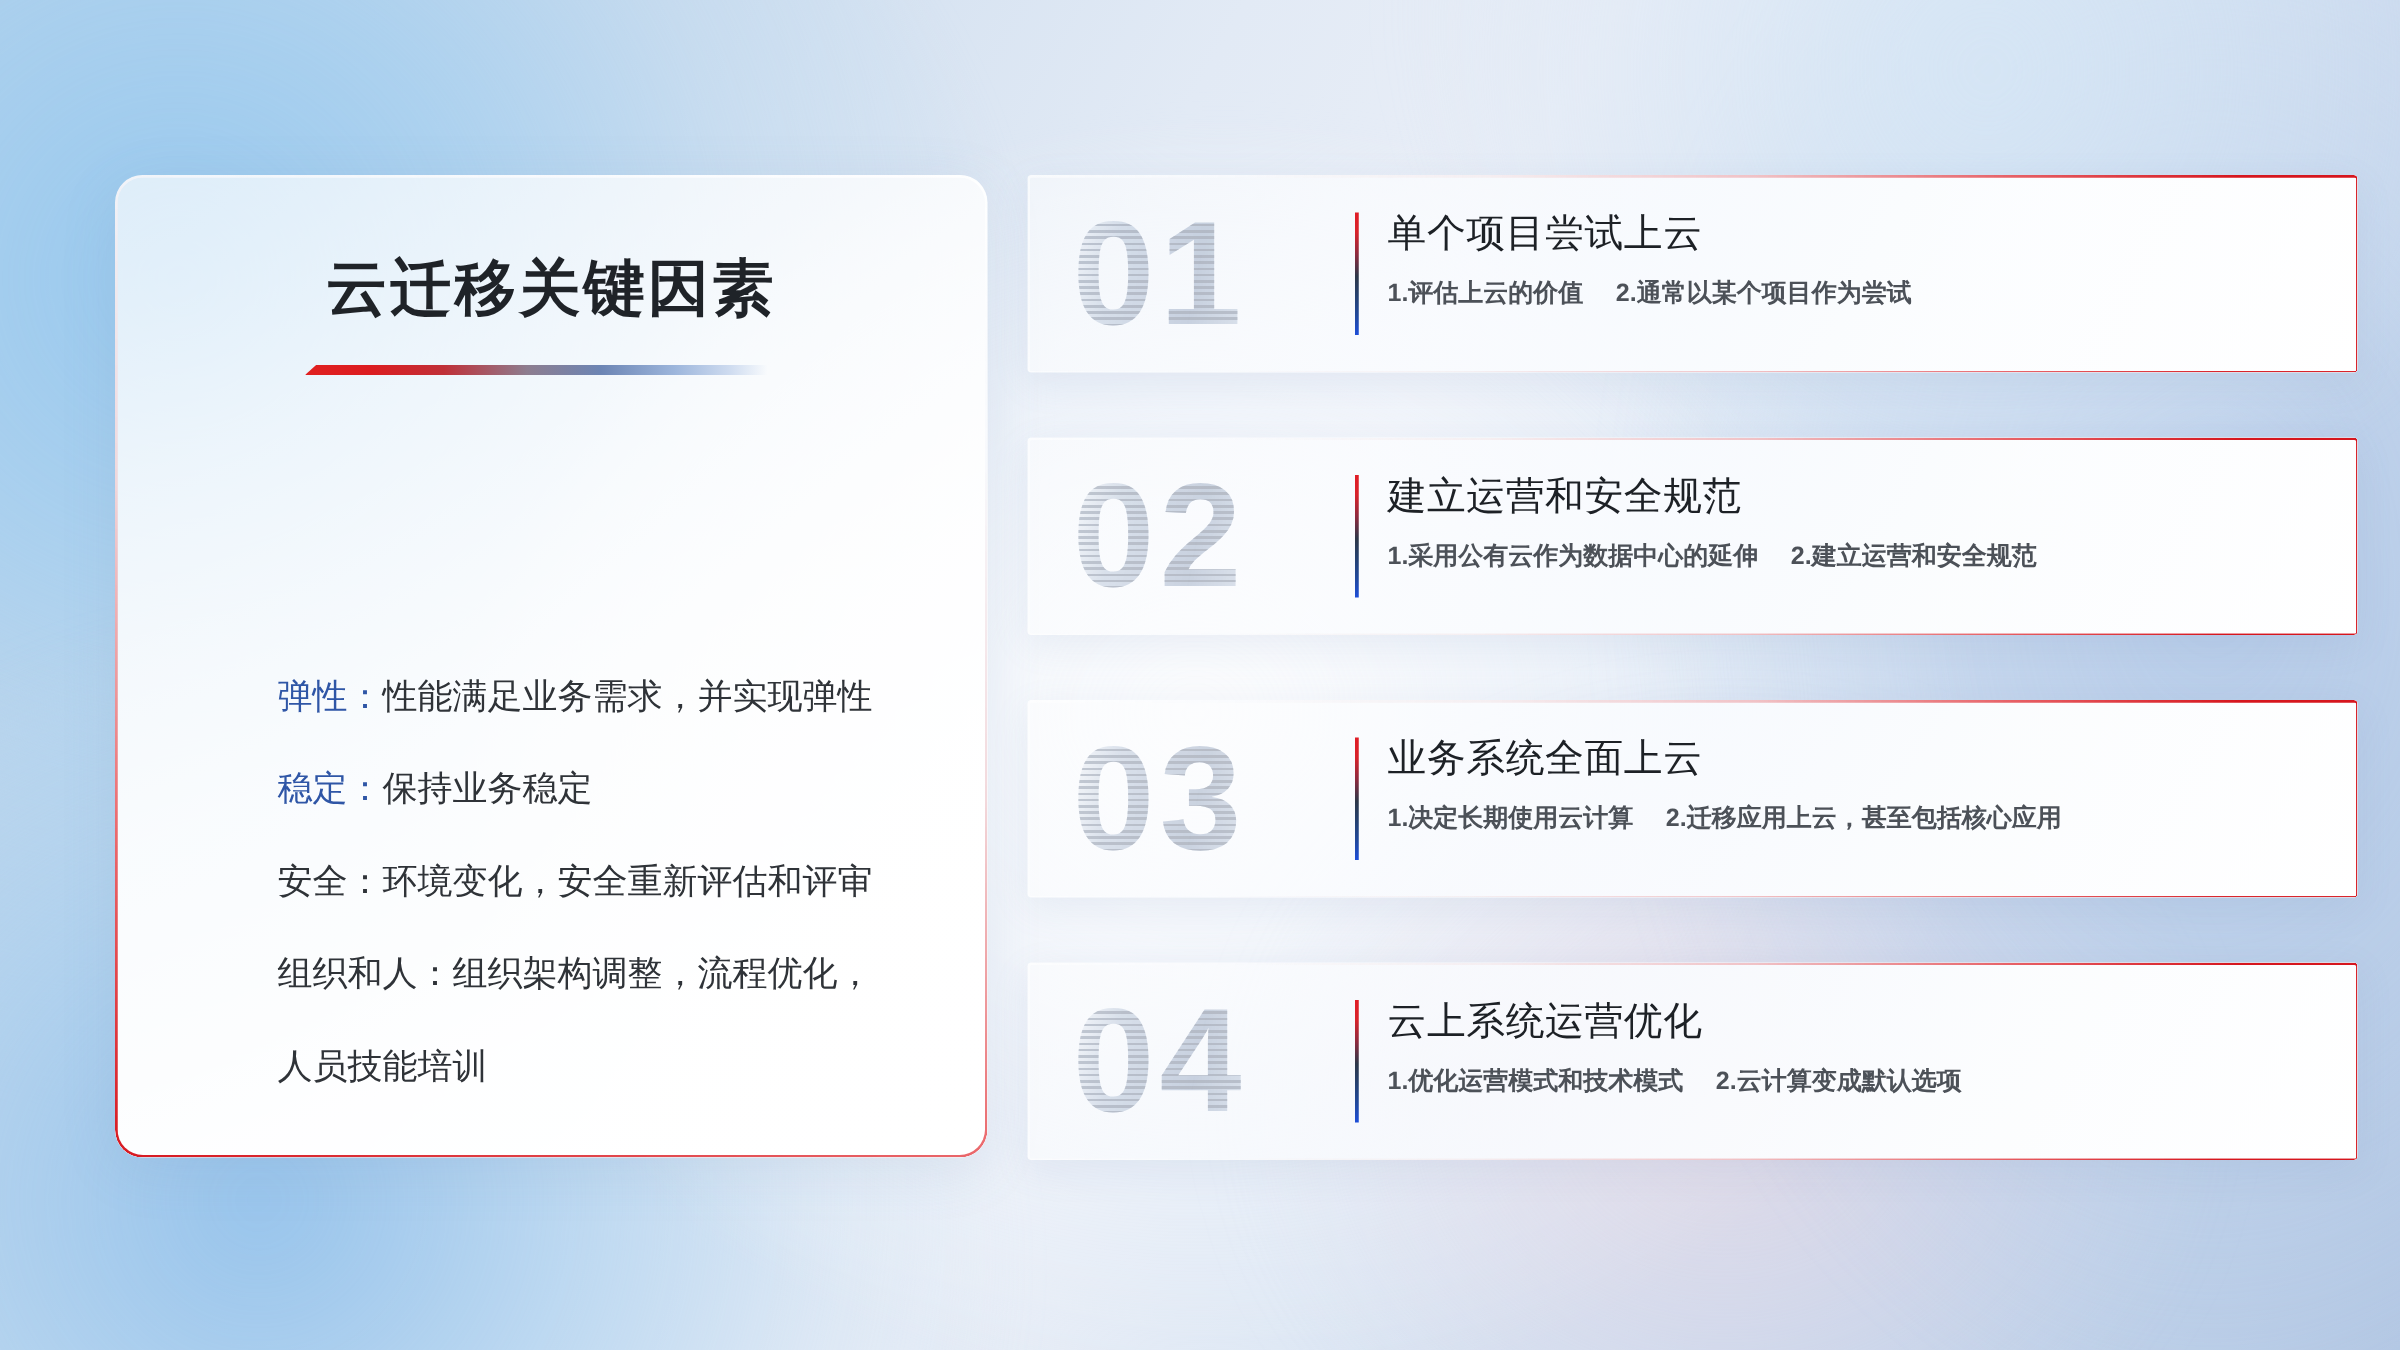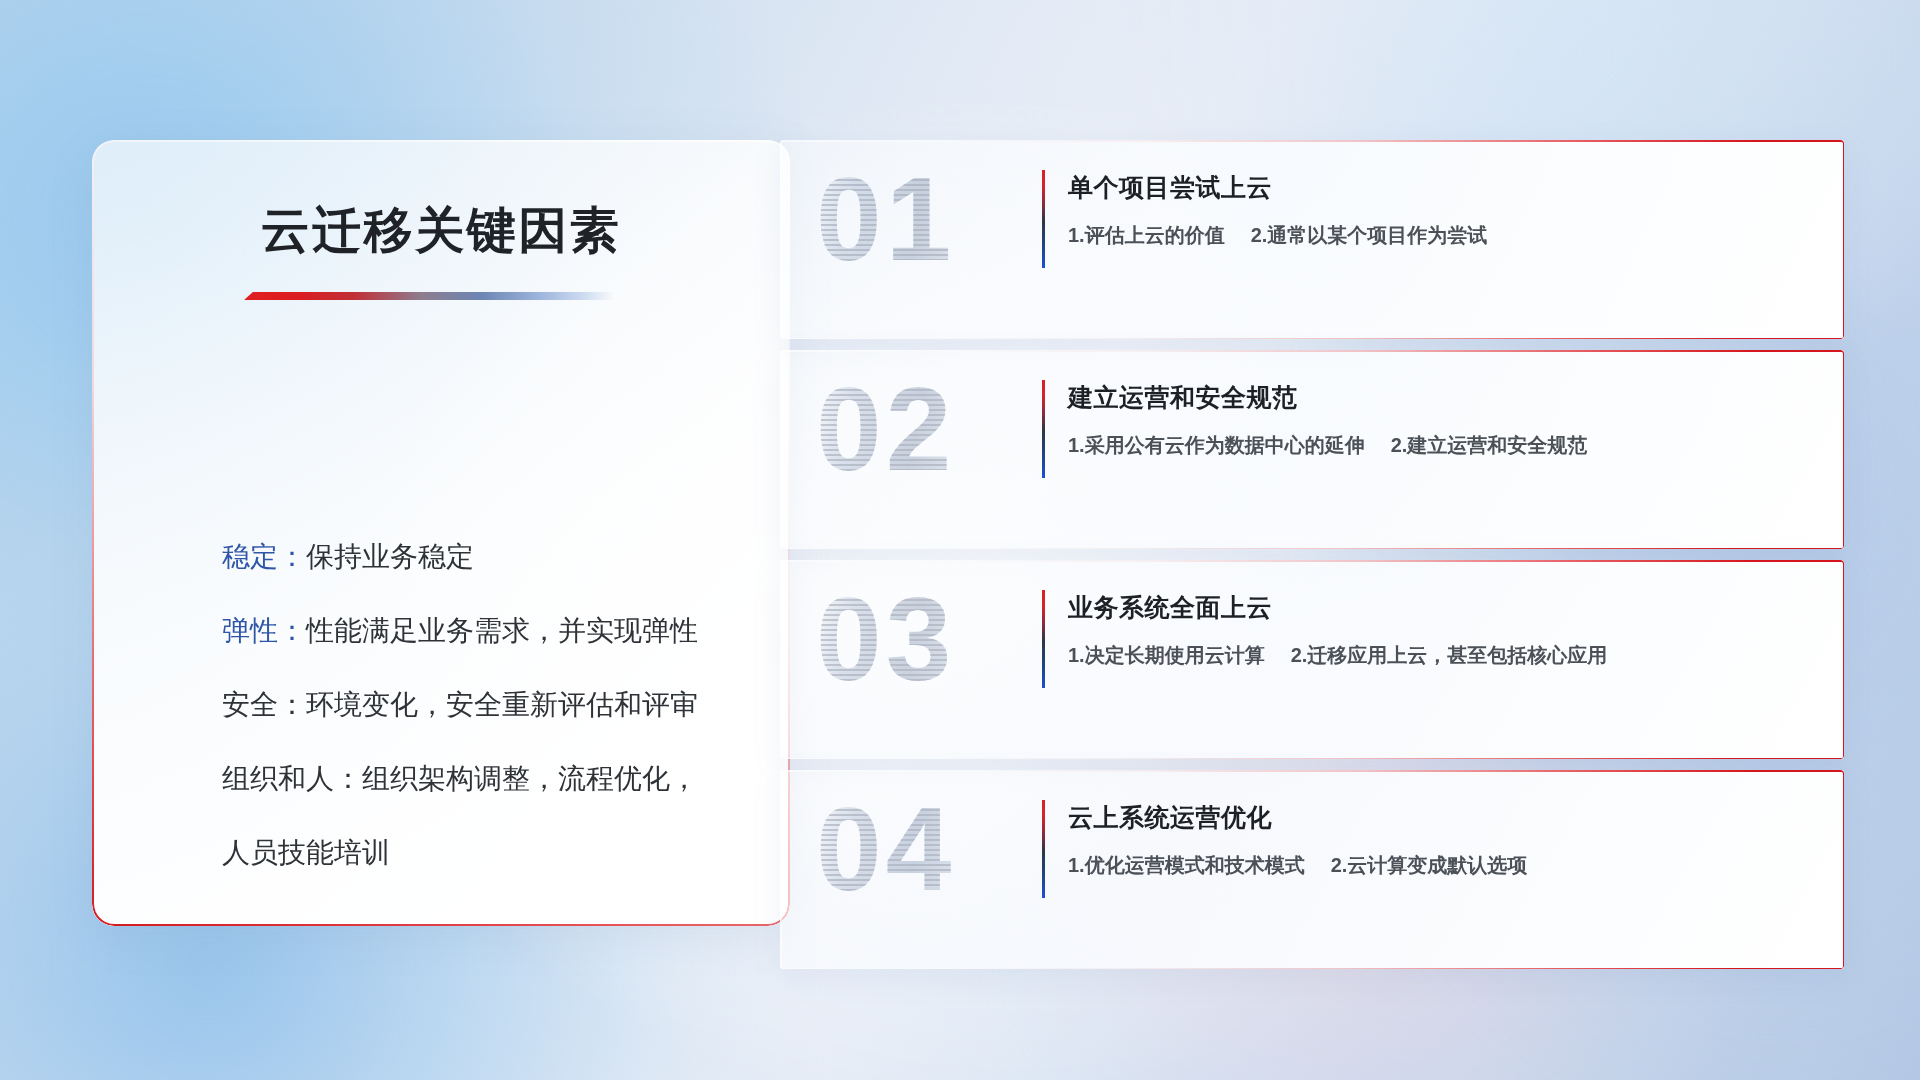--- a/index.html
+++ b/index.html
@@ -141,21 +141,21 @@
   }
   .factor-line {
     font-size:28px; line-height:74px; color:#2f3338;
     white-space:nowrap;
   }
   .factor-line .k { color:#2f56a6; }
   .factor-line .k.dark { color:#2f3338; }
 
   
   .stage-card {
-    position:absolute; left:780px; width:1064px; height:199px;
+    position:absolute; left:822px; width:1064px; height:158px;
     border-radius:3px;
     background:linear-gradient(118deg,
       rgba(255,255,255,0.50) 0%,
       rgba(252,253,255,0.72) 22%,
       rgba(250,252,255,0.90) 46%,
       rgba(253,254,255,0.97) 70%,
       rgba(255,255,255,1) 100%);
     box-shadow:0 8px 30px rgba(110,140,180,0.11);
     overflow:hidden;
   }
@@ -219,21 +219,21 @@
 
   .accent-bar {
     position:absolute; left:262px; top:30px; width:3px; height:98px;
     background:linear-gradient(180deg,
       #e01d26 0%, #d8232b 16%, #8e2a3e 34%,
       #2d3748 52%, #24406f 68%, #20489b 84%, #1d4ed8 100%);
   }
 
   .stage-text { position:absolute; left:288px; right:40px; top:24px; }
   .stage-title {
-    font-size:25px; font-weight:bold; color:#1d2126;
+    font-size:31px; font-weight:normal; color:#1d2126;
     letter-spacing:0.5px; line-height:46px; white-space:nowrap;
   }
   .stage-desc {
     margin-top:10px;
     font-size:20px; color:#4c5158; line-height:30px; white-space:nowrap;font-weight:bold;
   }
   .stage-desc .gap { display:inline-block; width:26px; }
 </style>
 </head>
 <body>
@@ -254,25 +254,25 @@
     <div id="left-card-border"></div>
     <div id="left-card-inner">
 
       <div id="panel-title">云迁移关键因素</div>
 
       <div id="title-rule"></div>
 
       <div id="factor-list">
 
         <div class="factor-line">
+          <span class="k">弹性：</span><span>性能满足业务需求，并实现弹性</span>
+        </div>
+
+        <div class="factor-line">
           <span class="k">稳定：</span><span>保持业务稳定</span>
-        </div>
-
-        <div class="factor-line">
-          <span class="k">弹性：</span><span>性能满足业务需求，并实现弹性</span>
         </div>
 
         <div class="factor-line">
           <span class="k dark">安全：</span><span>环境变化，安全重新评估和评审</span>
         </div>
 
 
         <div class="factor-line">
           <span class="k dark">组织和人：</span><span>组织架构调整，流程优化，</span>
         </div>

